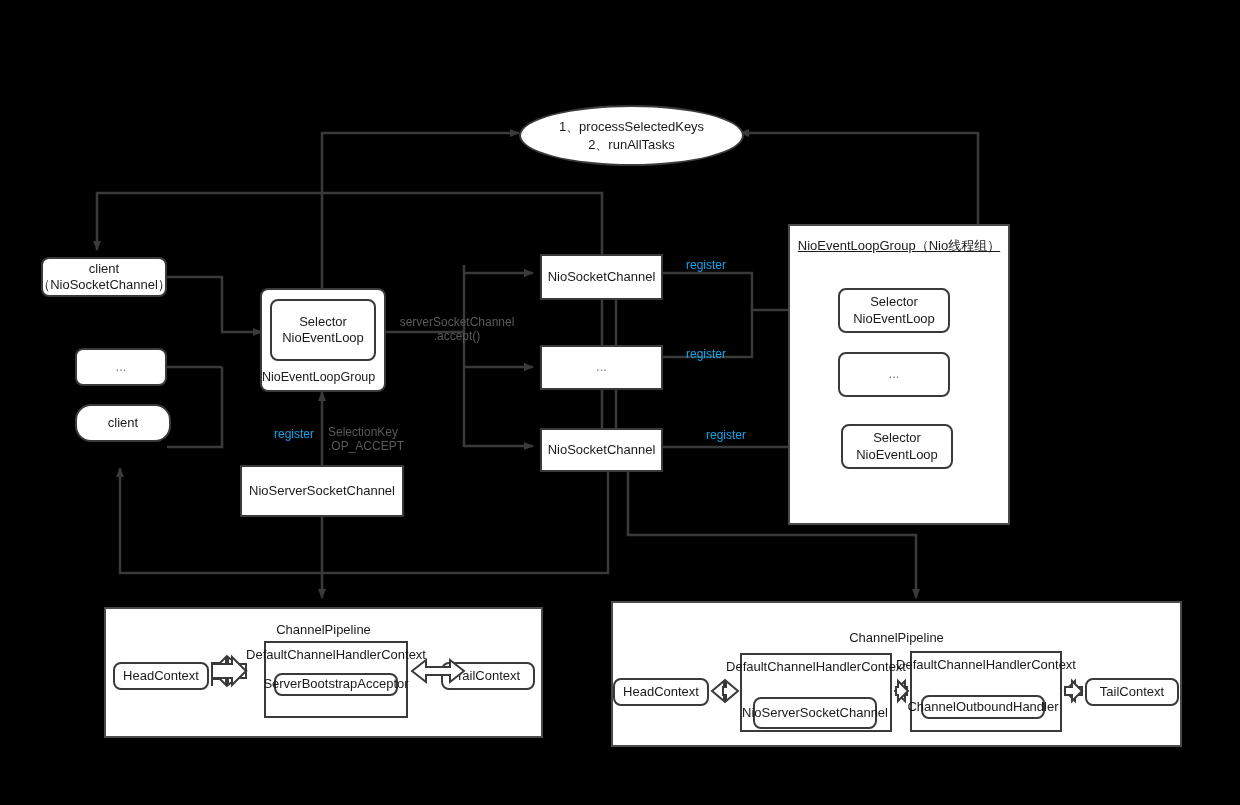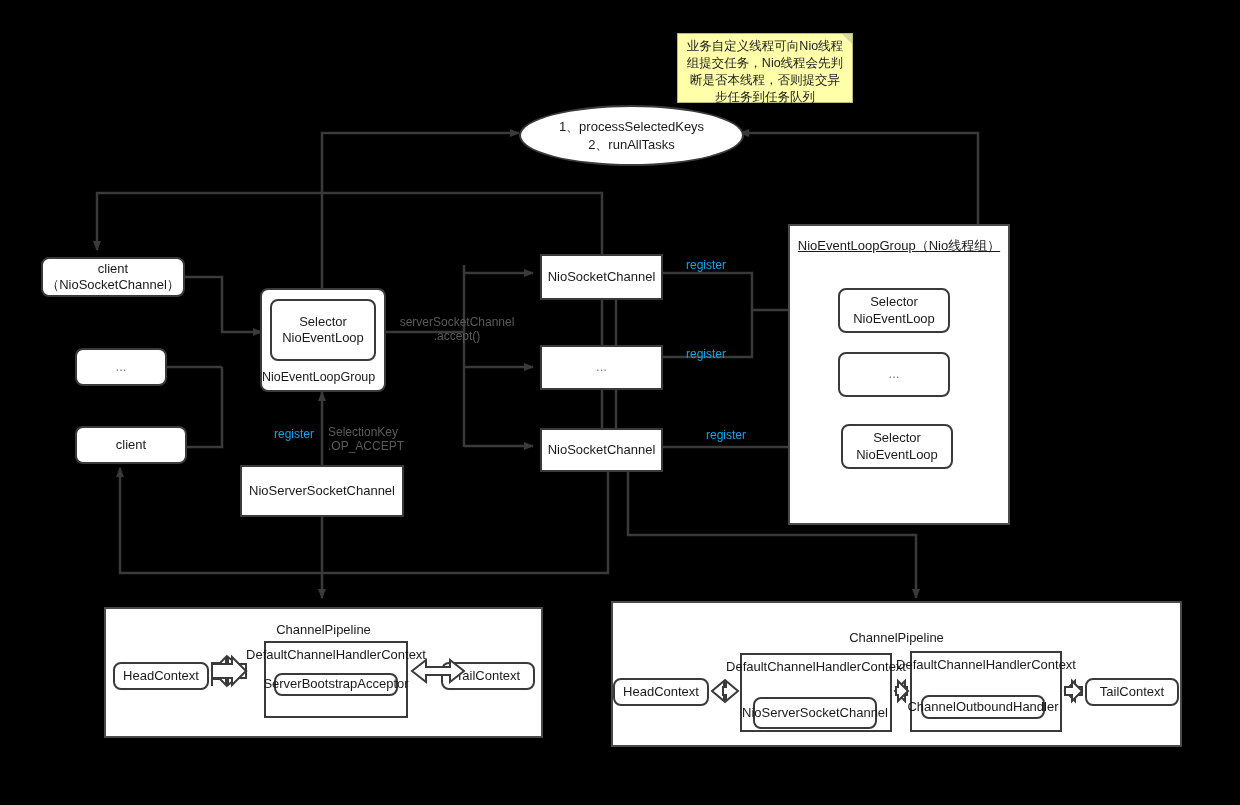--- a/index.html
+++ b/index.html
@@ -81,38 +81,35 @@
 
       <path d="M602,300 L602,345"></path>
       <path d="M602,390 L602,428"></path>
       <path d="M616,345 L616,428"></path>
       <path d="M616,300 L616,345"></path>
 
       <path d="M608,472 L608,573 L120,573 L120,468" marker-end="url(#ah)"></path>
     </g>
   </svg>
 
-  <div class="note" style="left:677px;top:33px;width:176px;height:70px;">
-    <span>业务自定义线程可向Nio线程组提交任务，Nio线程会先判断是否本线程，否则提交异步任务到任务队列</span>
-  </div>
 
   <div class="ellipse" style="left:519px;top:105px;width:221px;height:57px;">
     <div>
       <div>1、processSelectedKeys</div>
       <div>2、runAllTasks</div>
     </div>
   </div>
 
-  <div class="box rbox" style="left:41px;top:257px;width:144px;height:40px;">
+  <div class="box rbox" style="left:41px;top:257px;width:126px;height:40px;">
     <span>client（NioSocketChannel）</span>
   </div>
   <div class="box rbox" style="left:75px;top:348px;width:92px;height:38px;">
     <span style="color:#7a7a7a;">...</span>
   </div>
-  <div class="box rbox" style="left:75px;top:426px;width:112px;height:38px;">
+  <div class="box rbox" style="left:75px;top:404px;width:96px;height:38px;border-radius:16px;">
     <span>client</span>
   </div>
 
   <div class="box rbox" style="left:260px;top:288px;width:126px;height:104px;
        align-items:flex-start;justify-content:center;">
     <div class="subcap" style="left:0;right:0;bottom:4px;position:absolute;">NioEventLoopGroup</div>
   </div>
   <div class="box rbox" style="left:270px;top:299px;width:106px;height:62px;">
     <div>
       <div>Selector</div>

